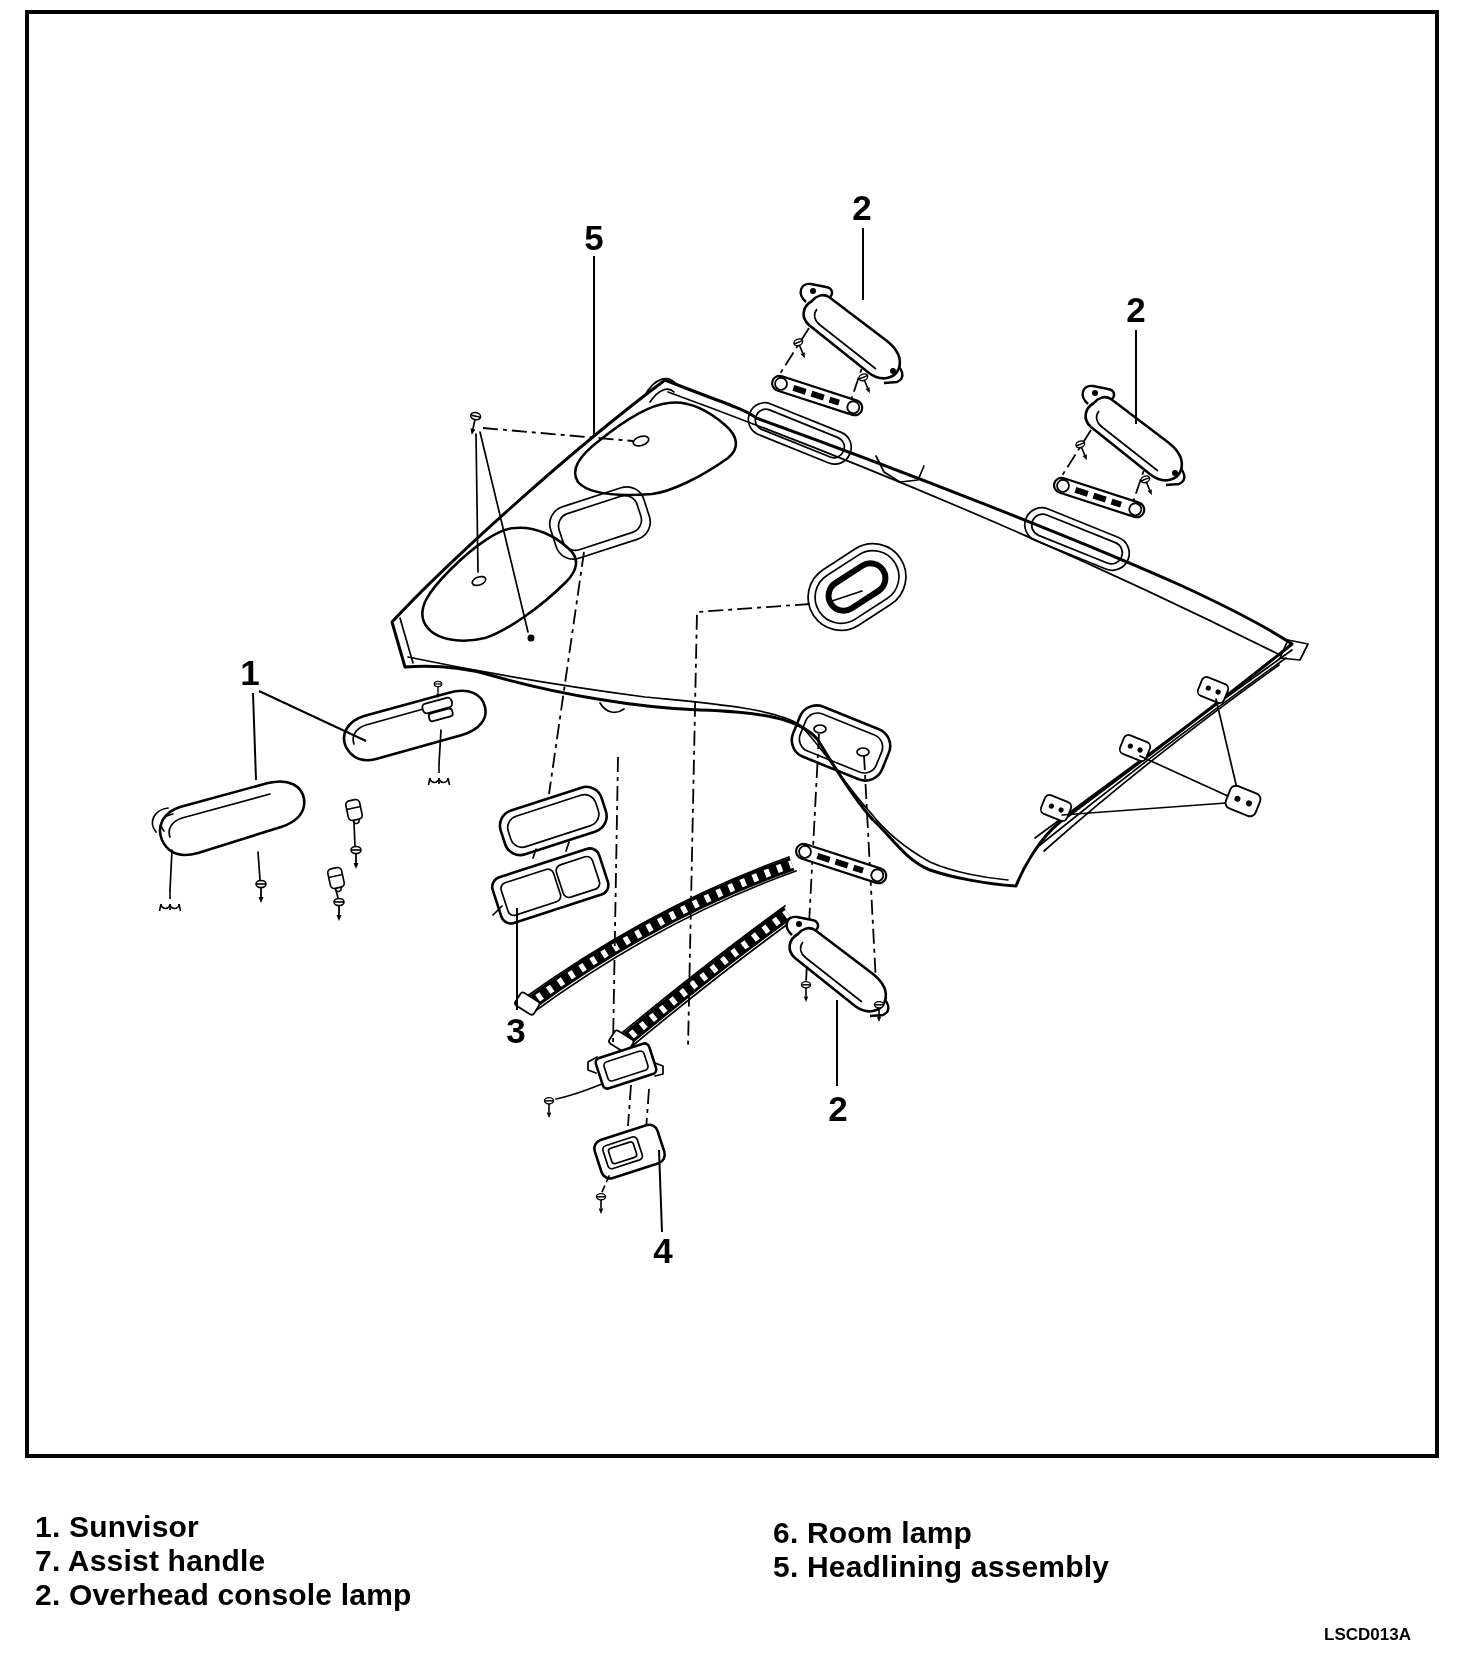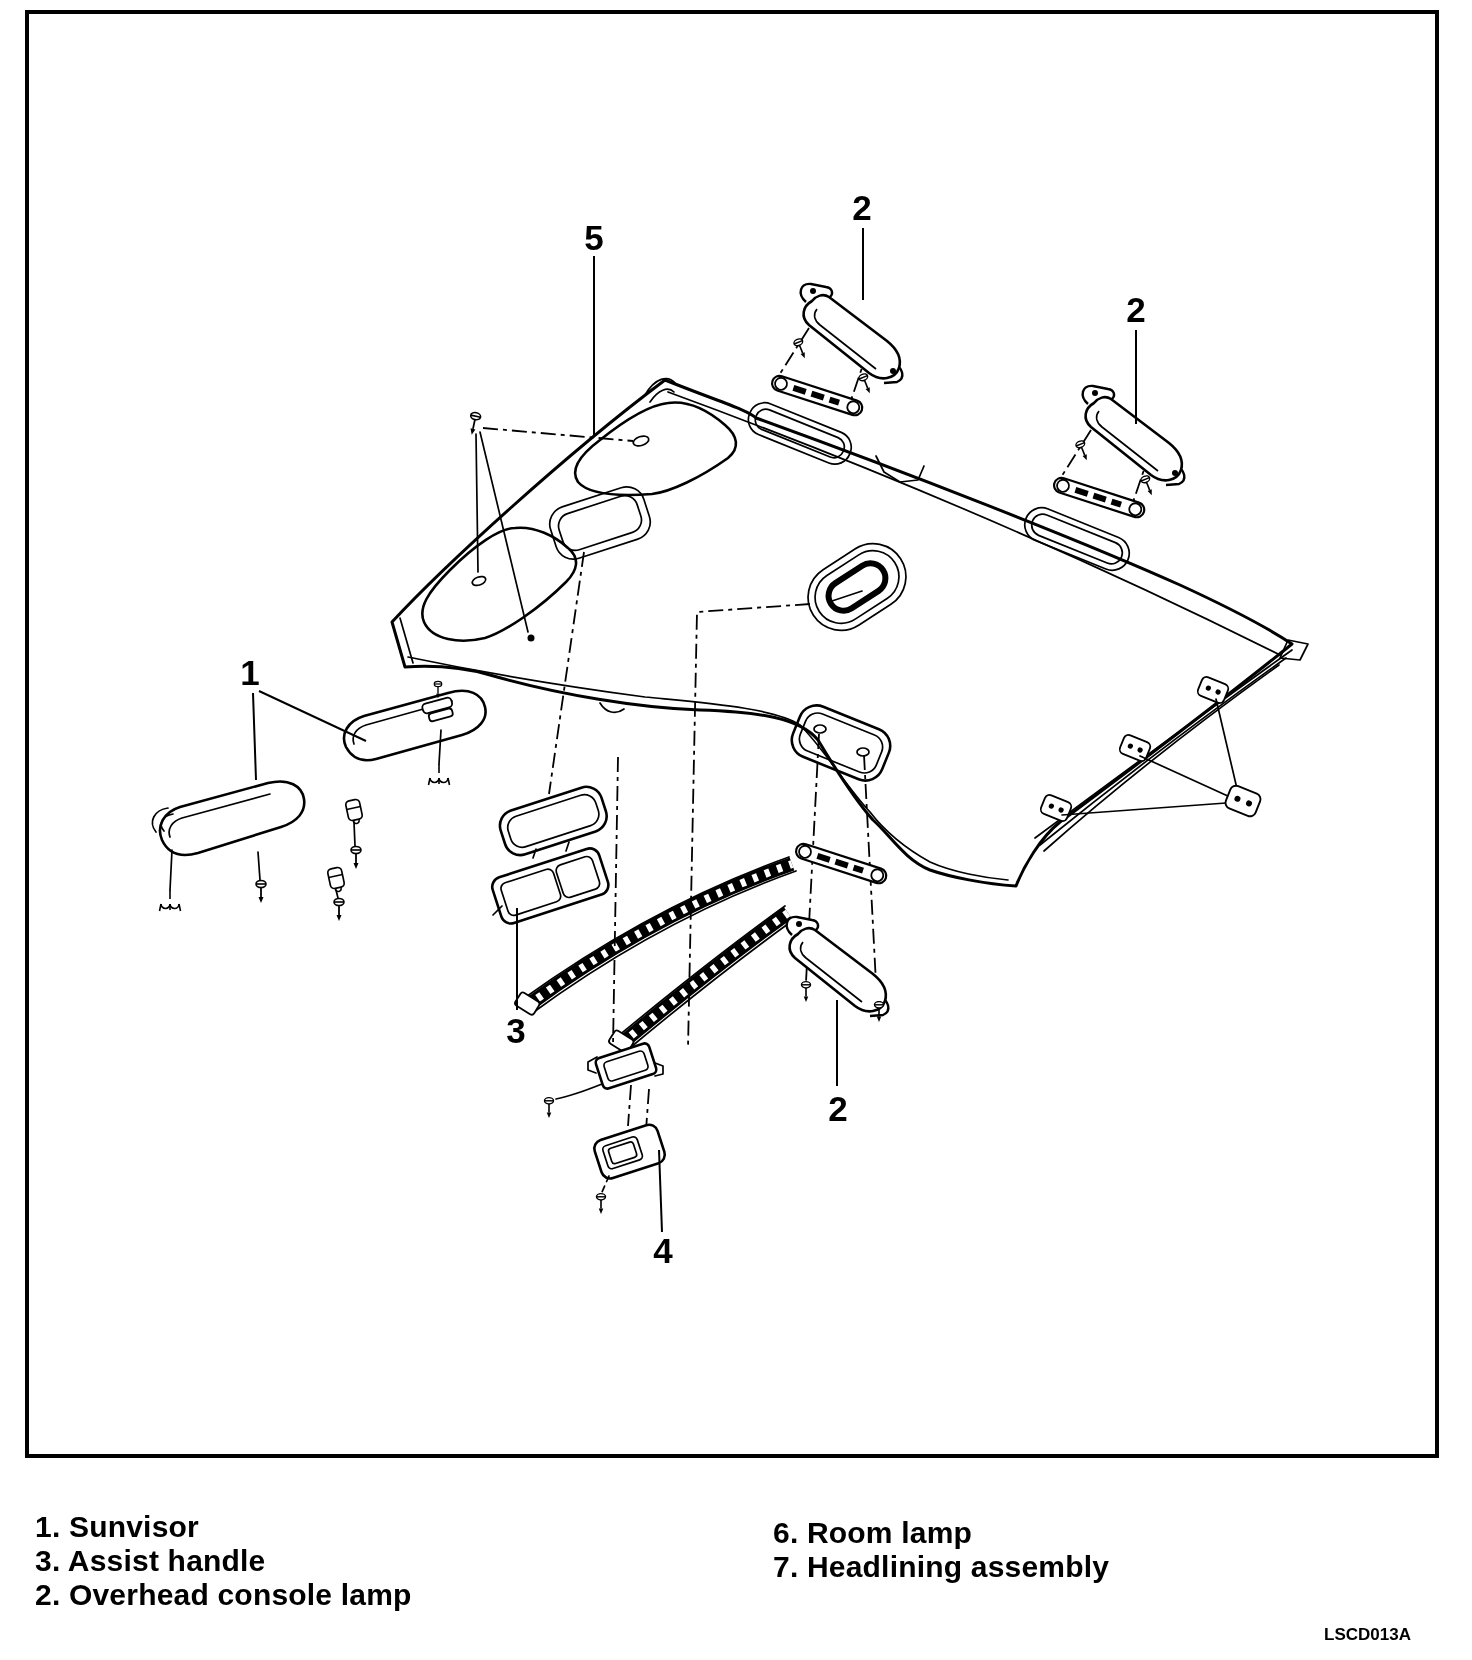--- a/index.html
+++ b/index.html
@@ -285,21 +285,21 @@
   <text class="callout" x="594" y="250" text-anchor="middle">5</text>
   <text class="callout" x="862" y="220" text-anchor="middle">2</text>
   <text class="callout" x="1136" y="322" text-anchor="middle">2</text>
   <text class="callout" x="838" y="1121" text-anchor="middle">2</text>
   <text class="callout" x="516" y="1043" text-anchor="middle">3</text>
   <text class="callout" x="663" y="1263" text-anchor="middle">4</text>
 </svg>
 
 <div>
   <div class="legend-line" style="left:35px;top:1510px;">1. Sunvisor</div>
-  <div class="legend-line" style="left:35px;top:1544px;">3. Assist handle</div>
+  <div class="legend-line" style="left:35px;top:1544px;">7. Assist handle</div>
   <div class="legend-line" style="left:35px;top:1578px;">2. Overhead console lamp</div>
   <div class="legend-line" style="left:773px;top:1516px;">6. Room lamp</div>
-  <div class="legend-line" style="left:773px;top:1550px;">7. Headlining assembly</div>
+  <div class="legend-line" style="left:773px;top:1550px;">5. Headlining assembly</div>
 </div>
 
 <div class="figcode" style="left:1324px;top:1625px;position:absolute;">LSCD013A</div>
 
 </div>
 
 </body></html>

